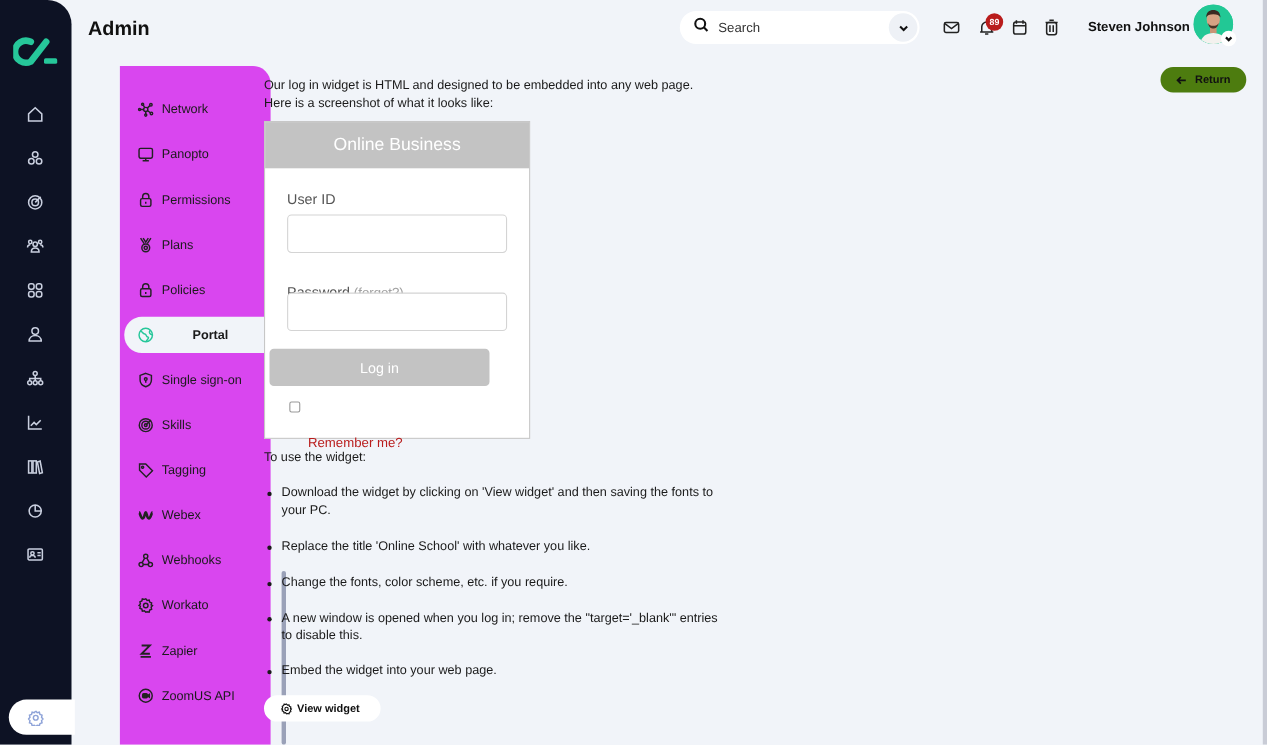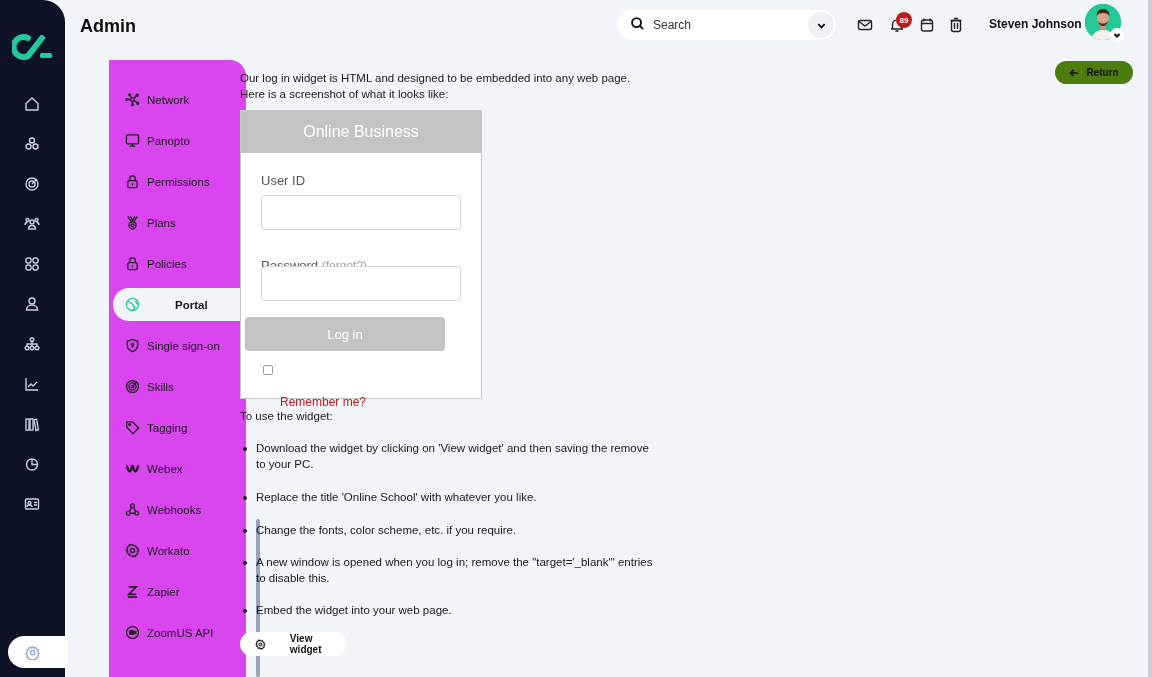--- a/index.html
+++ b/index.html
@@ -121,21 +121,21 @@
   .howto { position: absolute; left: 0; top: 340px; font-size: 11.5px; color: #1a1a1a; }
   .bullets { position: absolute; left: 0; top: 370px; width: 420px; list-style: none; }
   .bullets li {
     position: absolute; left: 0; padding-left: 16px; font-size: 11.5px; line-height: 16px; color: #1a1a1a; width: 420px;
   }
   .bullets li::before {
     content: ""; position: absolute; left: 3px; top: 7px; width: 4px; height: 4px; border-radius: 2px; background: #1a1a1a;
   }
   .view-btn {
     position: absolute; left: 0; top: 562px; width: 106px; height: 24px; border-radius: 12px; background: #fff;
-    display: flex; align-items: center; padding-left: 15px; gap: 24px; cursor: pointer;
+    display: flex; align-items: center; padding-left: 15px; gap: 4px; cursor: pointer;
     font-size: 10px; font-weight: 700; color: #111;
   }
   .view-btn svg { width: 11px; height: 11px; stroke: #111; fill: none; stroke-width: 1.5; }
 
   .page-scrollbar { position: absolute; left: 1148px; top: 0; width: 4px; height: 677px; background: #c9ccd6; }
 </style>
 </head>
 <body>
 
 <div class="rail">
@@ -415,21 +415,21 @@
     </div>
     <div class="w-input" style="top:155px"></div>
     <div class="w-btn">Log in</div>
     <div class="w-check"></div>
     <div class="w-rem">Remember me?</div>
   </div>
 
   <div class="howto">To use the widget:</div>
 
   <ul class="bullets">
-    <li style="top:0px">Download the widget by clicking on 'View widget' and then saving the remove to your PC.</li>
+    <li style="top:0px">Download the widget by clicking on 'View widget' and then saving the fonts to your PC.</li>
     <li style="top:49px">Replace the title 'Online School' with whatever you like.</li>
     <li style="top:82px">Change the fonts, color scheme, etc. if you require.</li>
     <li style="top:114px">A new window is opened when you log in; remove the "target='_blank'" entries to disable this.</li>
     <li style="top:162px">Embed the widget into your web page.</li>
   </ul>
 
   <div class="view-btn">
     <svg viewBox="0 0 16 16">
         <circle cx="8" cy="8" r="2.2"></circle>
         <path d="M8 1.5l1.3 1.5 2-.4.5 2 1.9.8-.5 2L14.5 8l-1.3 1.6.5 2-1.9.8-.5 2-2-.4L8 14.5l-1.3-1.5-2 .4-.5-2-1.9-.8.5-2L1.5 8l1.3-1.6-.5-2 1.9-.8.5-2 2 .4z"></path>

